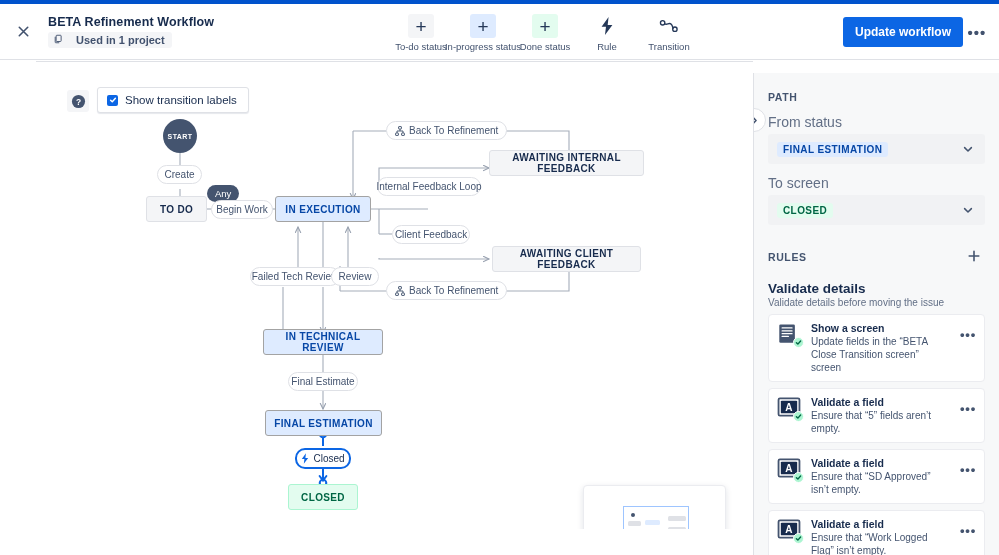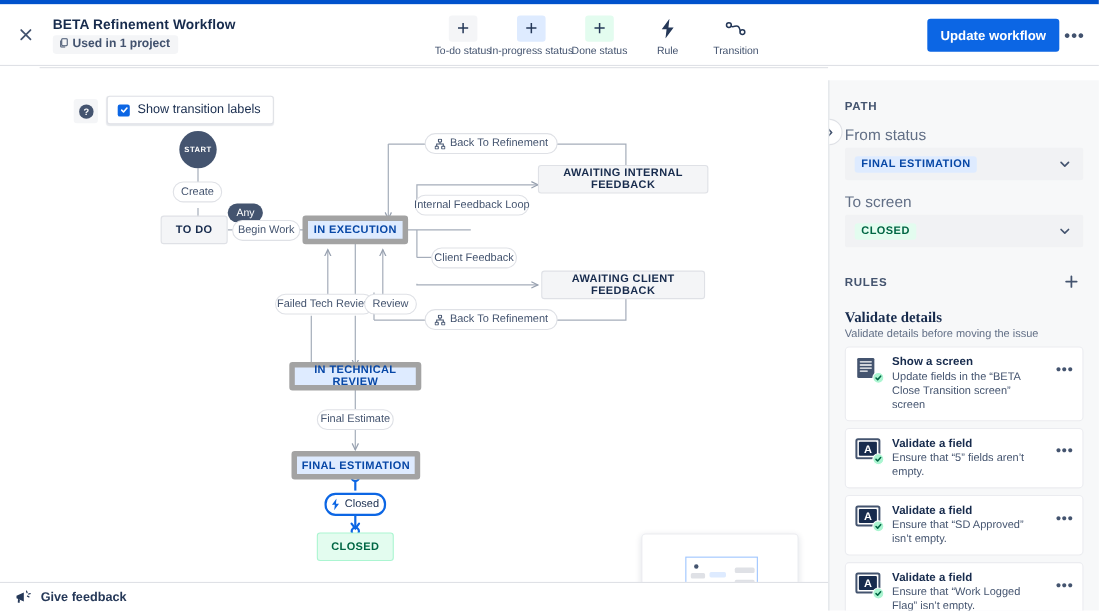--- a/index.html
+++ b/index.html
@@ -26,21 +26,21 @@
     display: flex; align-items: center;
   }
   .close-btn {
     width: 34px; height: 34px; margin-left: 6px;
     display: flex; align-items: center; justify-content: center;
     border-radius: 4px; cursor: pointer; color: #42526E;
   }
   .title-block { margin-left: 8px; display: flex; flex-direction: column; gap: 3px; }
   .wf-title { font-size: 12.5px; font-weight: 700; color: #172B4D; letter-spacing: .1px; }
   .used-chip {
-    display: inline-flex; align-items: center; gap: 3px;
+    display: inline-flex; align-items: center; gap: 13px;
     background: #F4F5F7; border-radius: 3px;
     padding: 2px 7px 2px 5px; font-size: 11px; font-weight: 700;
     color: #42526E; width: fit-content;
   }
 
   
   .toolbar {
     position: absolute; left: 390px; top: 0; height: 56px;
     display: flex; align-items: center; gap: 0px;
   }
@@ -107,21 +107,21 @@
   .labels-toggle span { font-size: 11.5px; color: #172B4D; }
 
   
   .node {
     position: absolute; border-radius: 3px; display: flex;
     align-items: center; justify-content: center;
     font-size: 10px; font-weight: 700; letter-spacing: .35px;
     cursor: pointer; text-align: center;
   }
   .node.todo { background: #F4F5F7; border: 1px solid #DFE1E6; color: #172B4D; }
-  .node.prog { background: #DEEBFF; border: 5px solid #a3a3a3; color: #0747A6; }
+  .node.prog { background: #DEEBFF; border: 1px solid #a3a3a3; color: #0747A6; }
   .node.done { background: #E3FCEF; border: 1px solid #ABF5D1; color: #006644; }
 
   .start-node {
     position: absolute; width: 34px; height: 34px; border-radius: 50%;
     background: #44546F; color: #fff; display: flex; align-items: center;
     justify-content: center; font-size: 7px; font-weight: 700; letter-spacing: .4px;
     cursor: pointer;
   }
 
   .tlabel {
@@ -186,21 +186,21 @@
     padding: 0 10px 0 8px; cursor: pointer;
   }
   .status-pill {
     font-size: 10px; font-weight: 700; letter-spacing: .4px; border-radius: 3px;
     padding: 2px 6px;
   }
   .status-pill.prog { background: #DEEBFF; color: #0747A6; }
   .status-pill.done { background: #E3FCEF; color: #006644; }
   .chev { color: #44546F; display: flex; }
 
-  .rules-title { font-size: 13.5px; font-weight: 700; color: #172B4D; margin-top: 14px; font-family: Liberation Serif, serif; }
+  .rules-title { font-size: 13.5px; font-weight: 700; color: #172B4D; margin-top: 14px; }
   .rules-sub { font-size: 10px; color: #626F86; margin-top: 1px; margin-bottom: 6px; }
   .icon-btn {
     width: 22px; height: 22px; border-radius: 3px; cursor: pointer;
     display: flex; align-items: center; justify-content: center; color: #44546F;
   }
 
   .rule-card {
     background: #fff; border: 1px solid #EBECF0; border-radius: 4px;
     padding: 7px 8px; margin-bottom: 6px; display: flex; gap: 8px;
     align-items: flex-start; cursor: pointer;
@@ -451,30 +451,20 @@
         <div class="mm-sh" style="left:4px;top:14px;width:13px;height:5px;background:#DFE1E6;"></div>
         <div class="mm-sh" style="left:21px;top:13px;width:15px;height:5px;background:#DEEBFF;"></div>
         <div class="mm-sh" style="left:44px;top:9px;width:18px;height:5px;background:#DFE1E6;"></div>
         <div class="mm-sh" style="left:44px;top:20px;width:18px;height:5px;background:#DFE1E6;"></div>
 
       </div>
 
     </div>
   </div>
 
-  <div class="bottombar">
-    <span style="display:flex;">
-      <svg width="16" height="14" viewBox="0 0 18 16" fill="#253858">
-        <path d="M1 6.4 L8.6 3 V12.4 L1 9 Z"></path>
-        <path d="M2.6 9.6 L4.6 10.5 L4.1 14 L2.3 13.4 Z"></path>
-        <path d="M11.4 1.6 L12 3.2 M13.6 4.6 L15.2 4.1 M12.4 6.8 L13.9 7.6" stroke="#253858" stroke-width="1.3" stroke-linecap="round" fill="none"></path>
-      </svg>
-    </span>
-    <span>Give feedback</span>
-  </div>
 
   <div class="panel">
     <div class="collapse-btn">
       <svg width="11" height="11" viewBox="0 0 12 12" fill="none" stroke="currentColor" stroke-width="1.6" stroke-linecap="round" stroke-linejoin="round">
           <path d="M4.3 2.4 L7.7 6 L4.3 9.6"></path>
         </svg>
     </div>
 
     <div class="sec-head">PATH</div>
 

